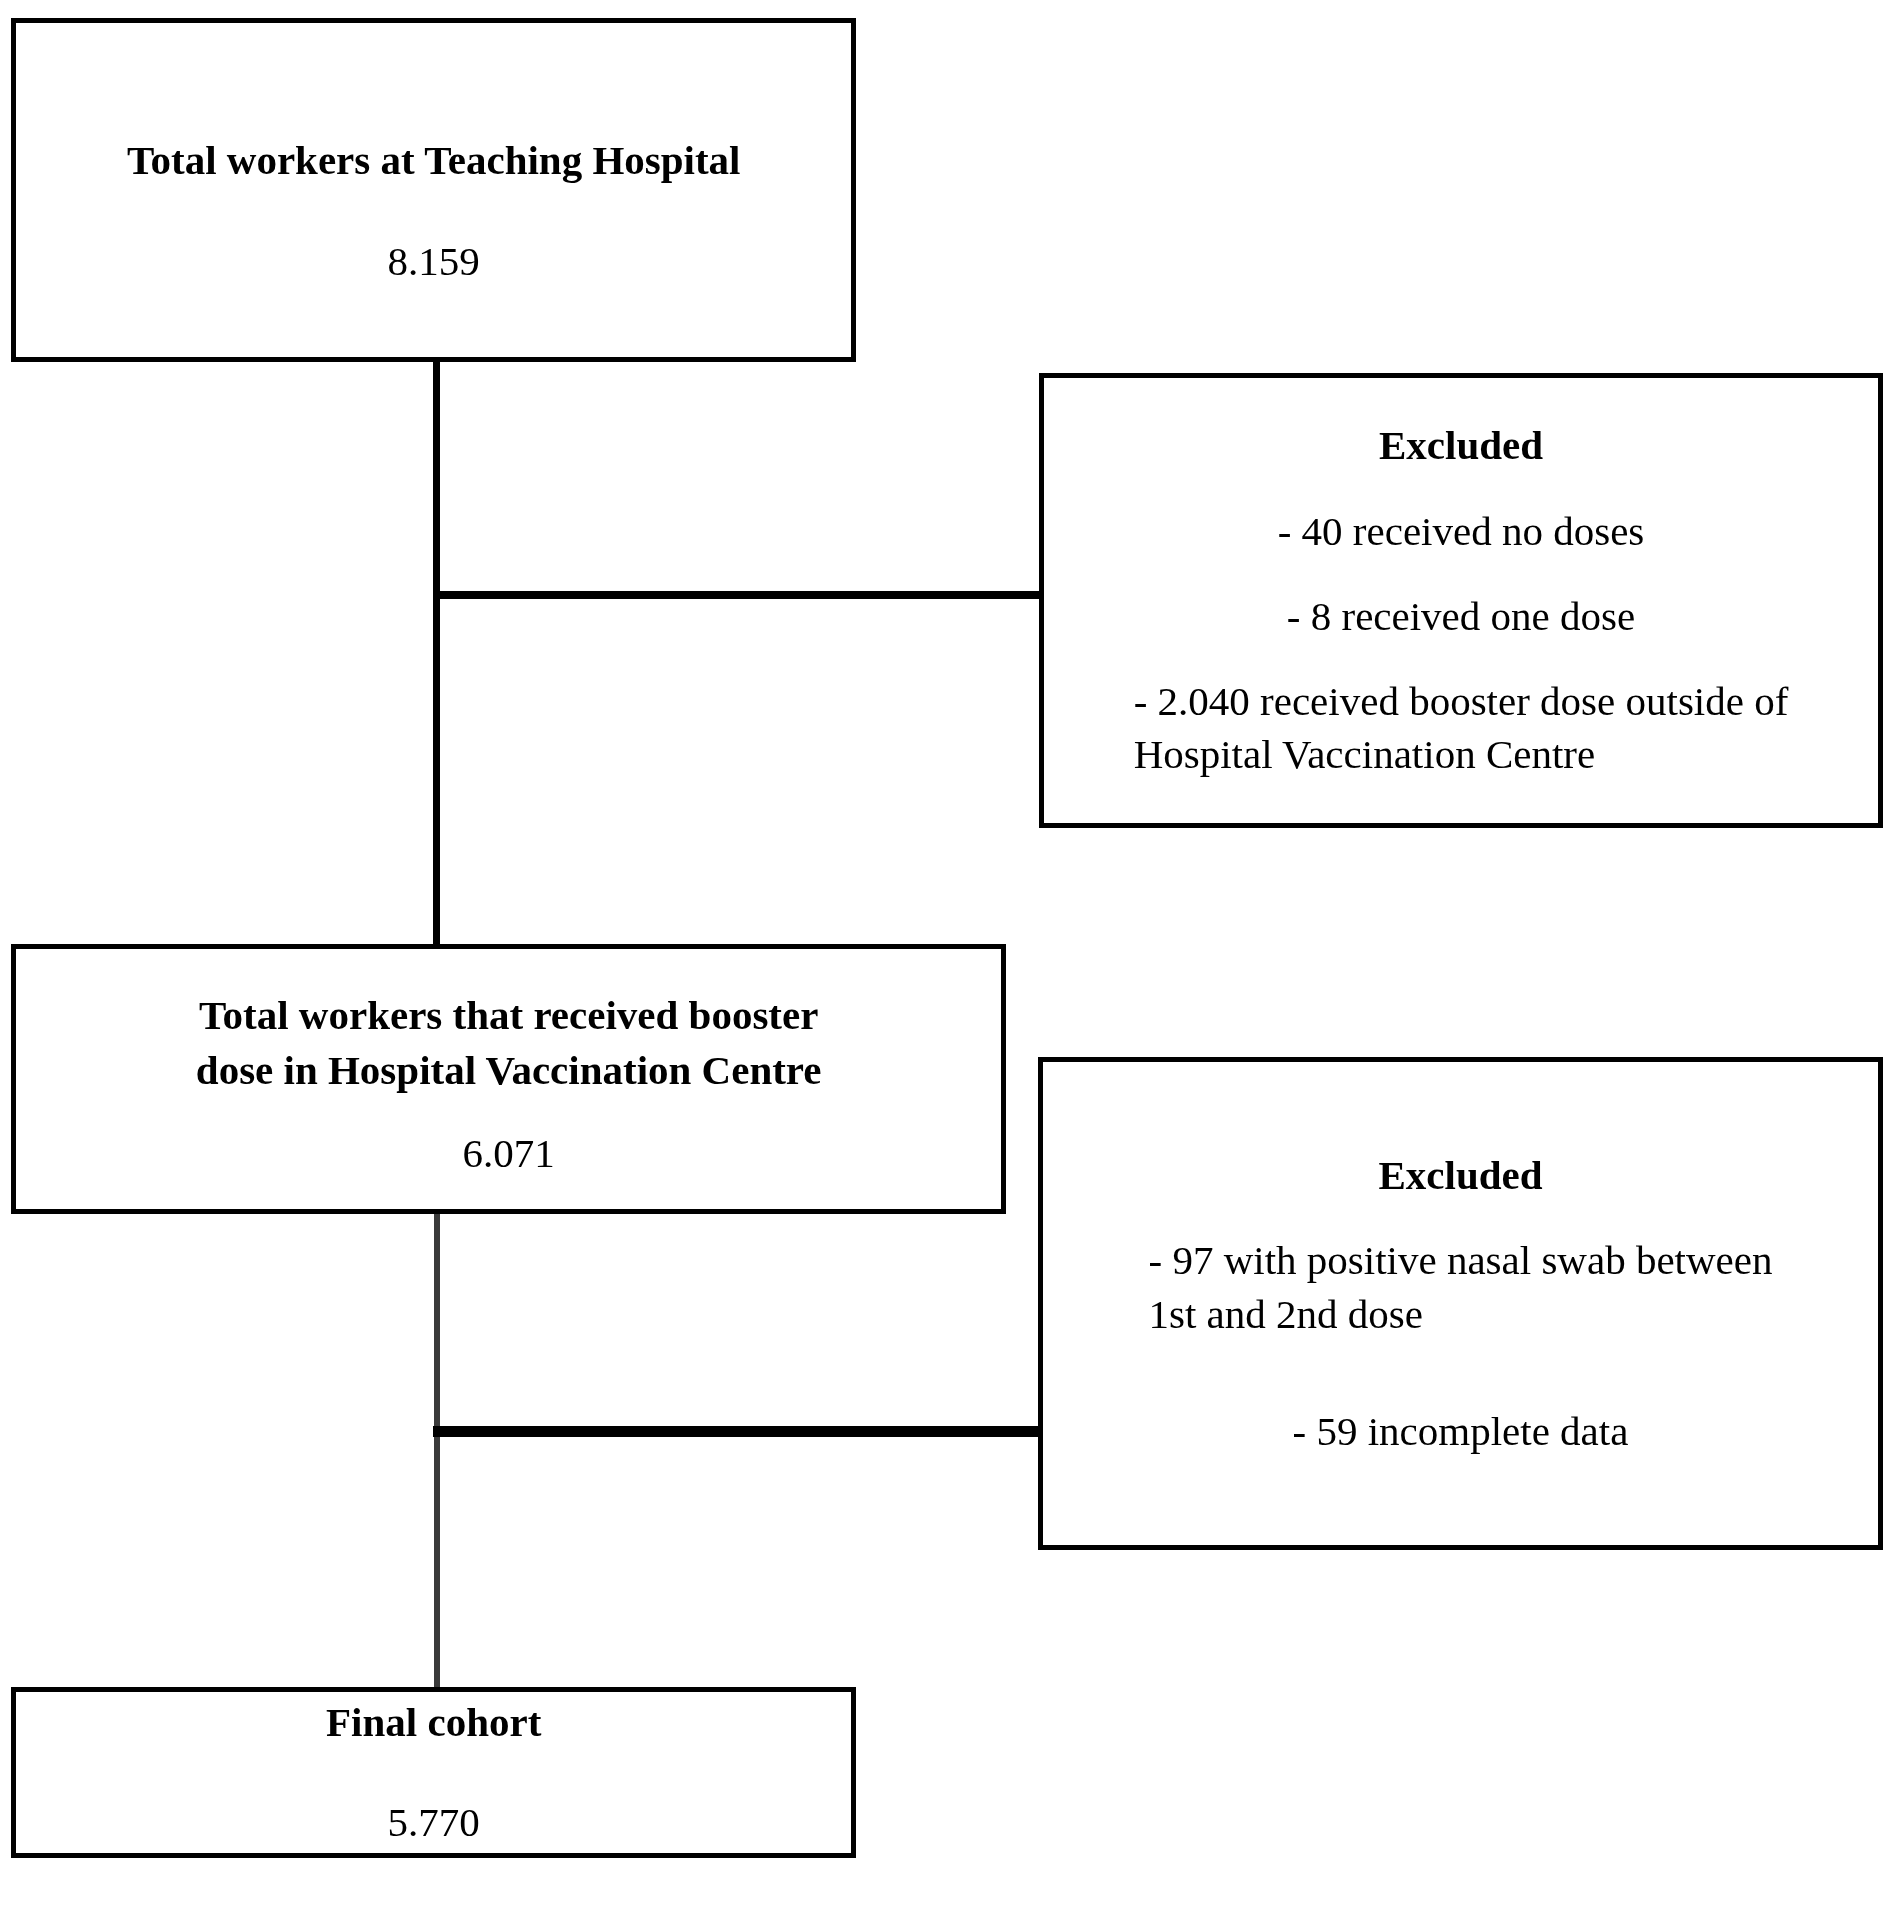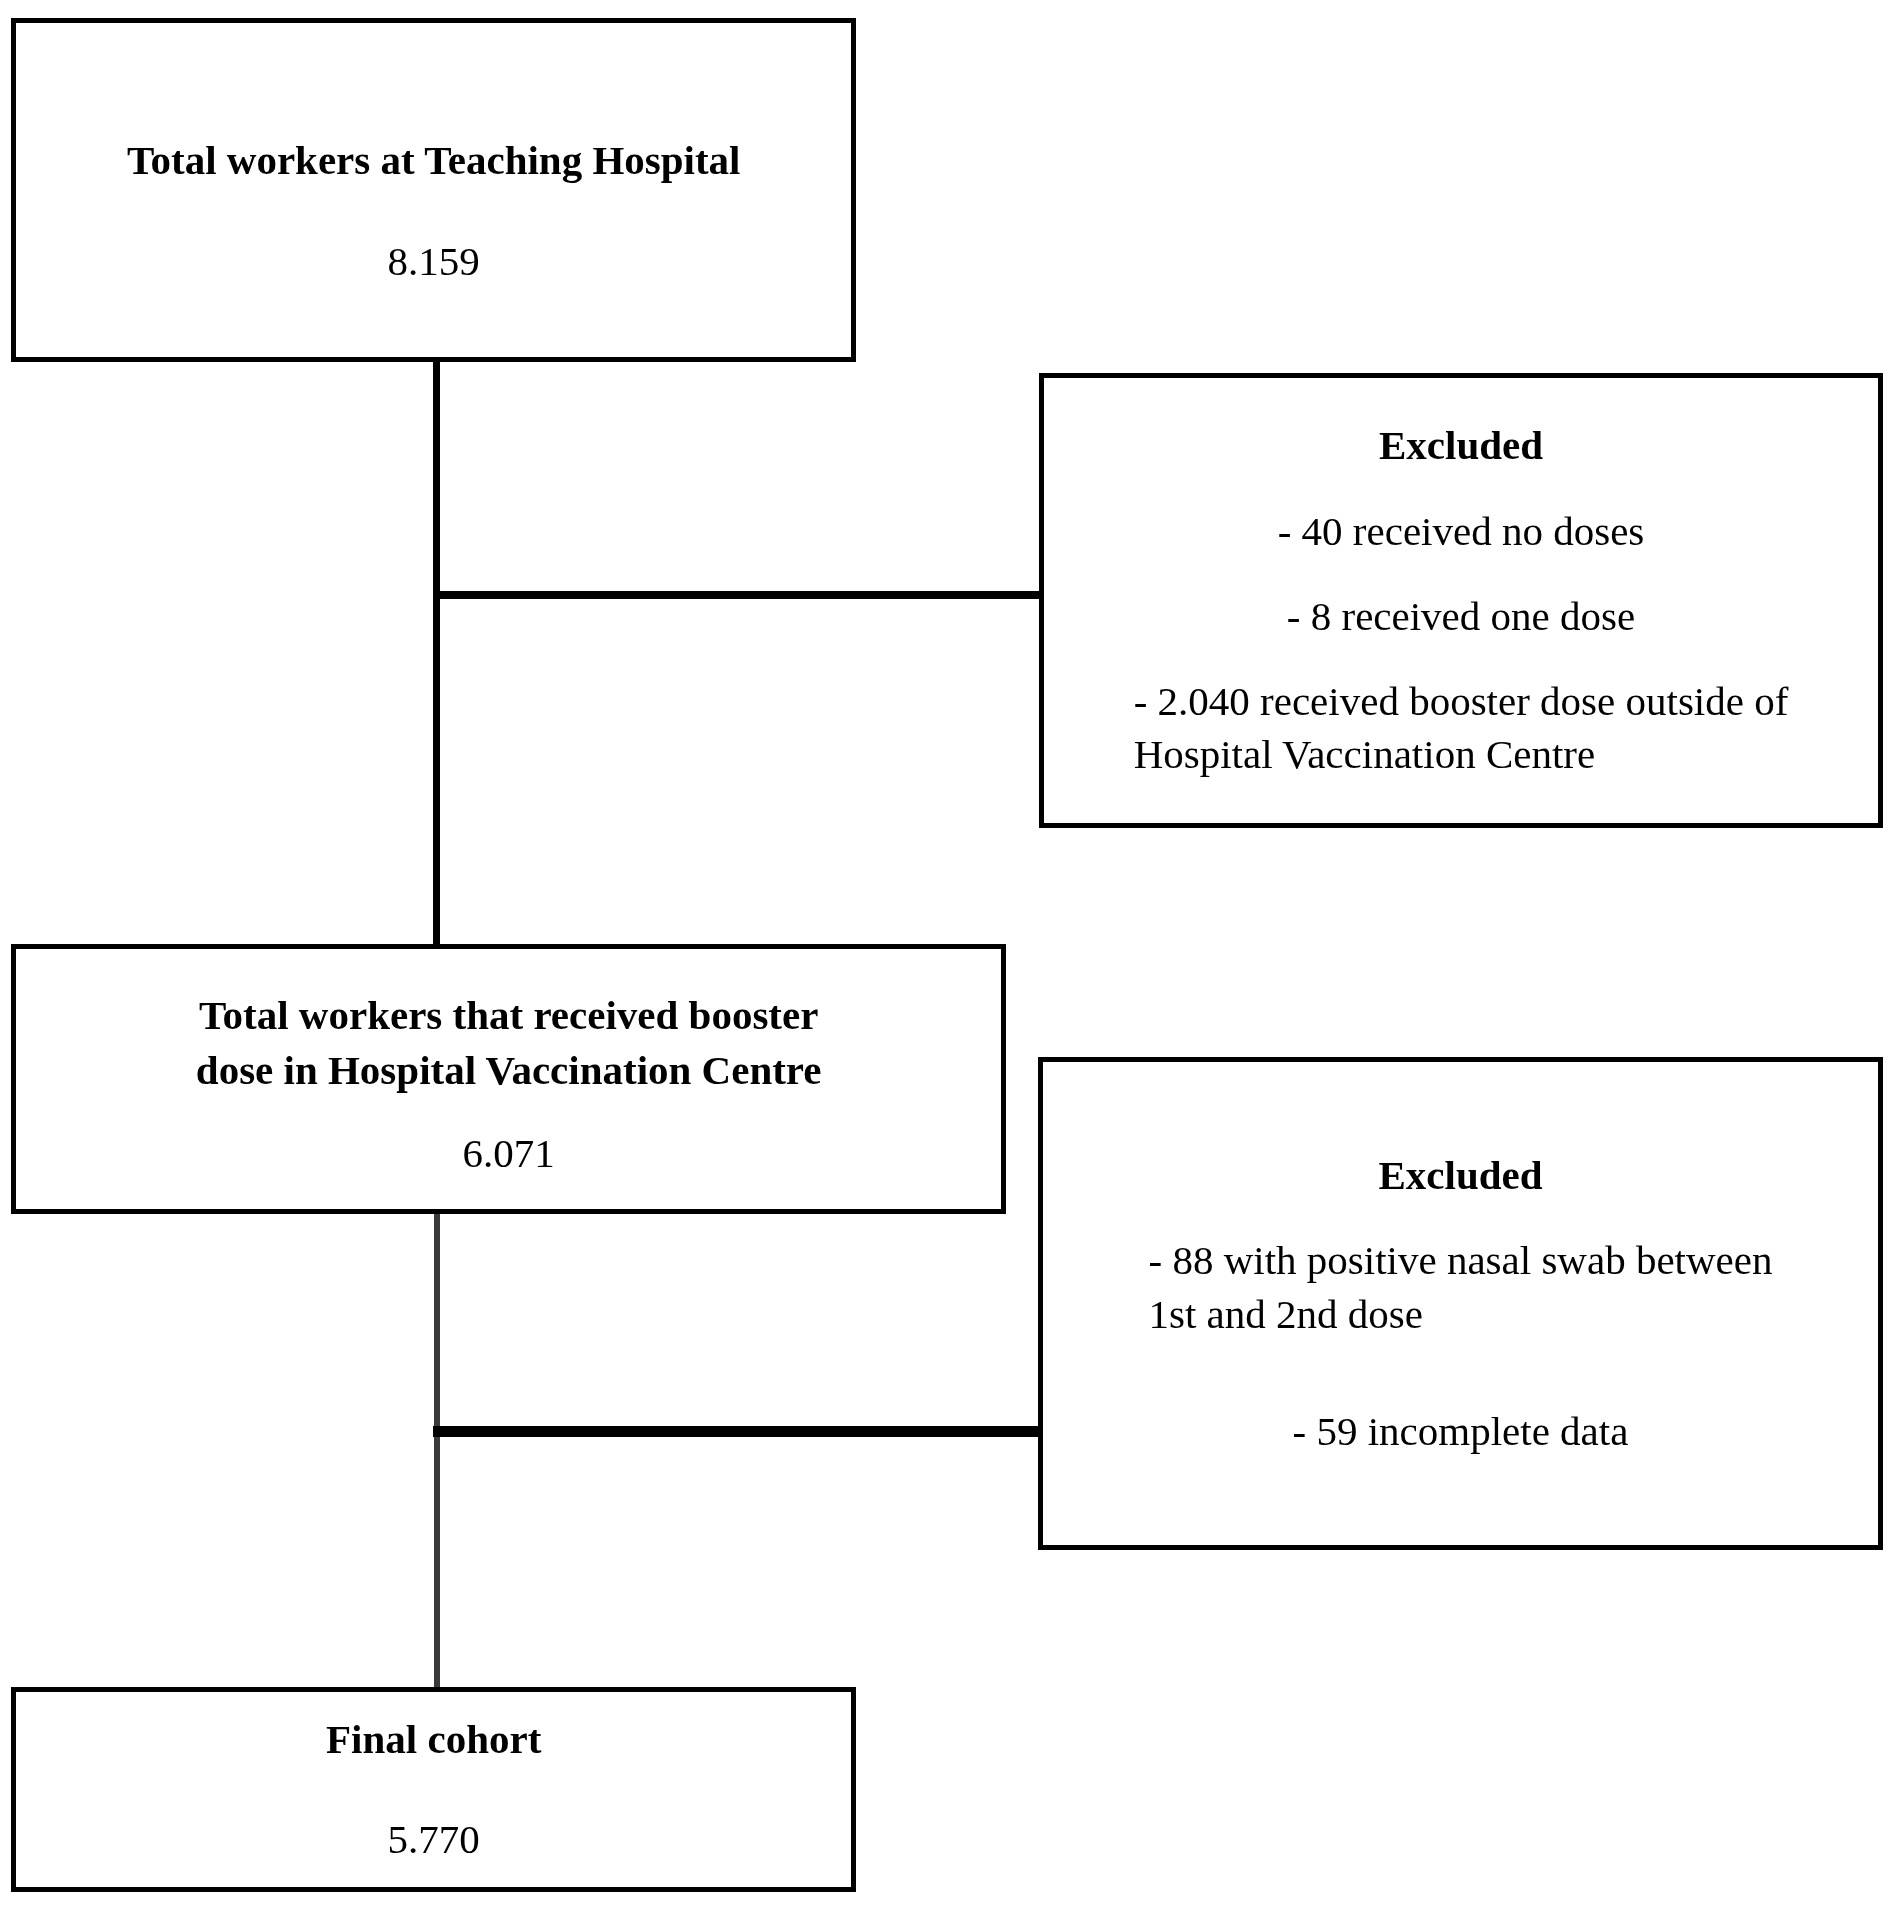--- a/index.html
+++ b/index.html
@@ -63,21 +63,21 @@
     font-weight: normal;
     font-size: 41px;
     line-height: 1.3;
     text-align: left;
     white-space: pre-line;
   }
 
   
   #box-total-workers   { left: 11.2px;   top: 18px;   width: 845px; height: 344px; }
   #box-booster-workers { left: 11.2px;   top: 944px; width: 995px; height: 270px; }
-  #box-final-cohort    { left: 11.2px;   top: 1687px; width: 845px; height: 205px; }
+  #box-final-cohort    { left: 11.2px;   top: 1687px; width: 845px; height: 171px; }
   #box-excluded-1      { left: 1039px; top: 373px;  width: 844px; height: 455px; }
   #box-excluded-2      { left: 1038px; top: 1057px; width: 845px; height: 493px; }
 
   #box-total-workers .stack   { padding-top: 42px; }
   #box-booster-workers .stack { padding-top: 11.2px; }
 
   .stack { display: flex; flex-direction: column; align-items: center; }
   .gap-a { height: 45px; }
   .gap-b { height: 32px; }
   .gap-c { height: 28px; }
@@ -130,21 +130,21 @@
 dose in Hospital Vaccination Centre</div>
       <div class="gap-c"></div>
       <div class="num">6.071</div>
     </div>
   </div>
 
   <div class="box" id="box-excluded-2">
     <div class="stack">
       <div class="exc-title">Excluded</div>
       <div class="gap-b"></div>
-      <div class="exc-item">- 88 with positive nasal swab between
+      <div class="exc-item">- 97 with positive nasal swab between
 1st and 2nd dose</div>
       <div class="gap-b"></div>
       <div class="gap-b"></div>
       <div class="exc-item">- 59 incomplete data</div>
     </div>
   </div>
 
   <div class="box" id="box-final-cohort">
     <div class="stack">
       <div class="ttl">Final cohort</div>

